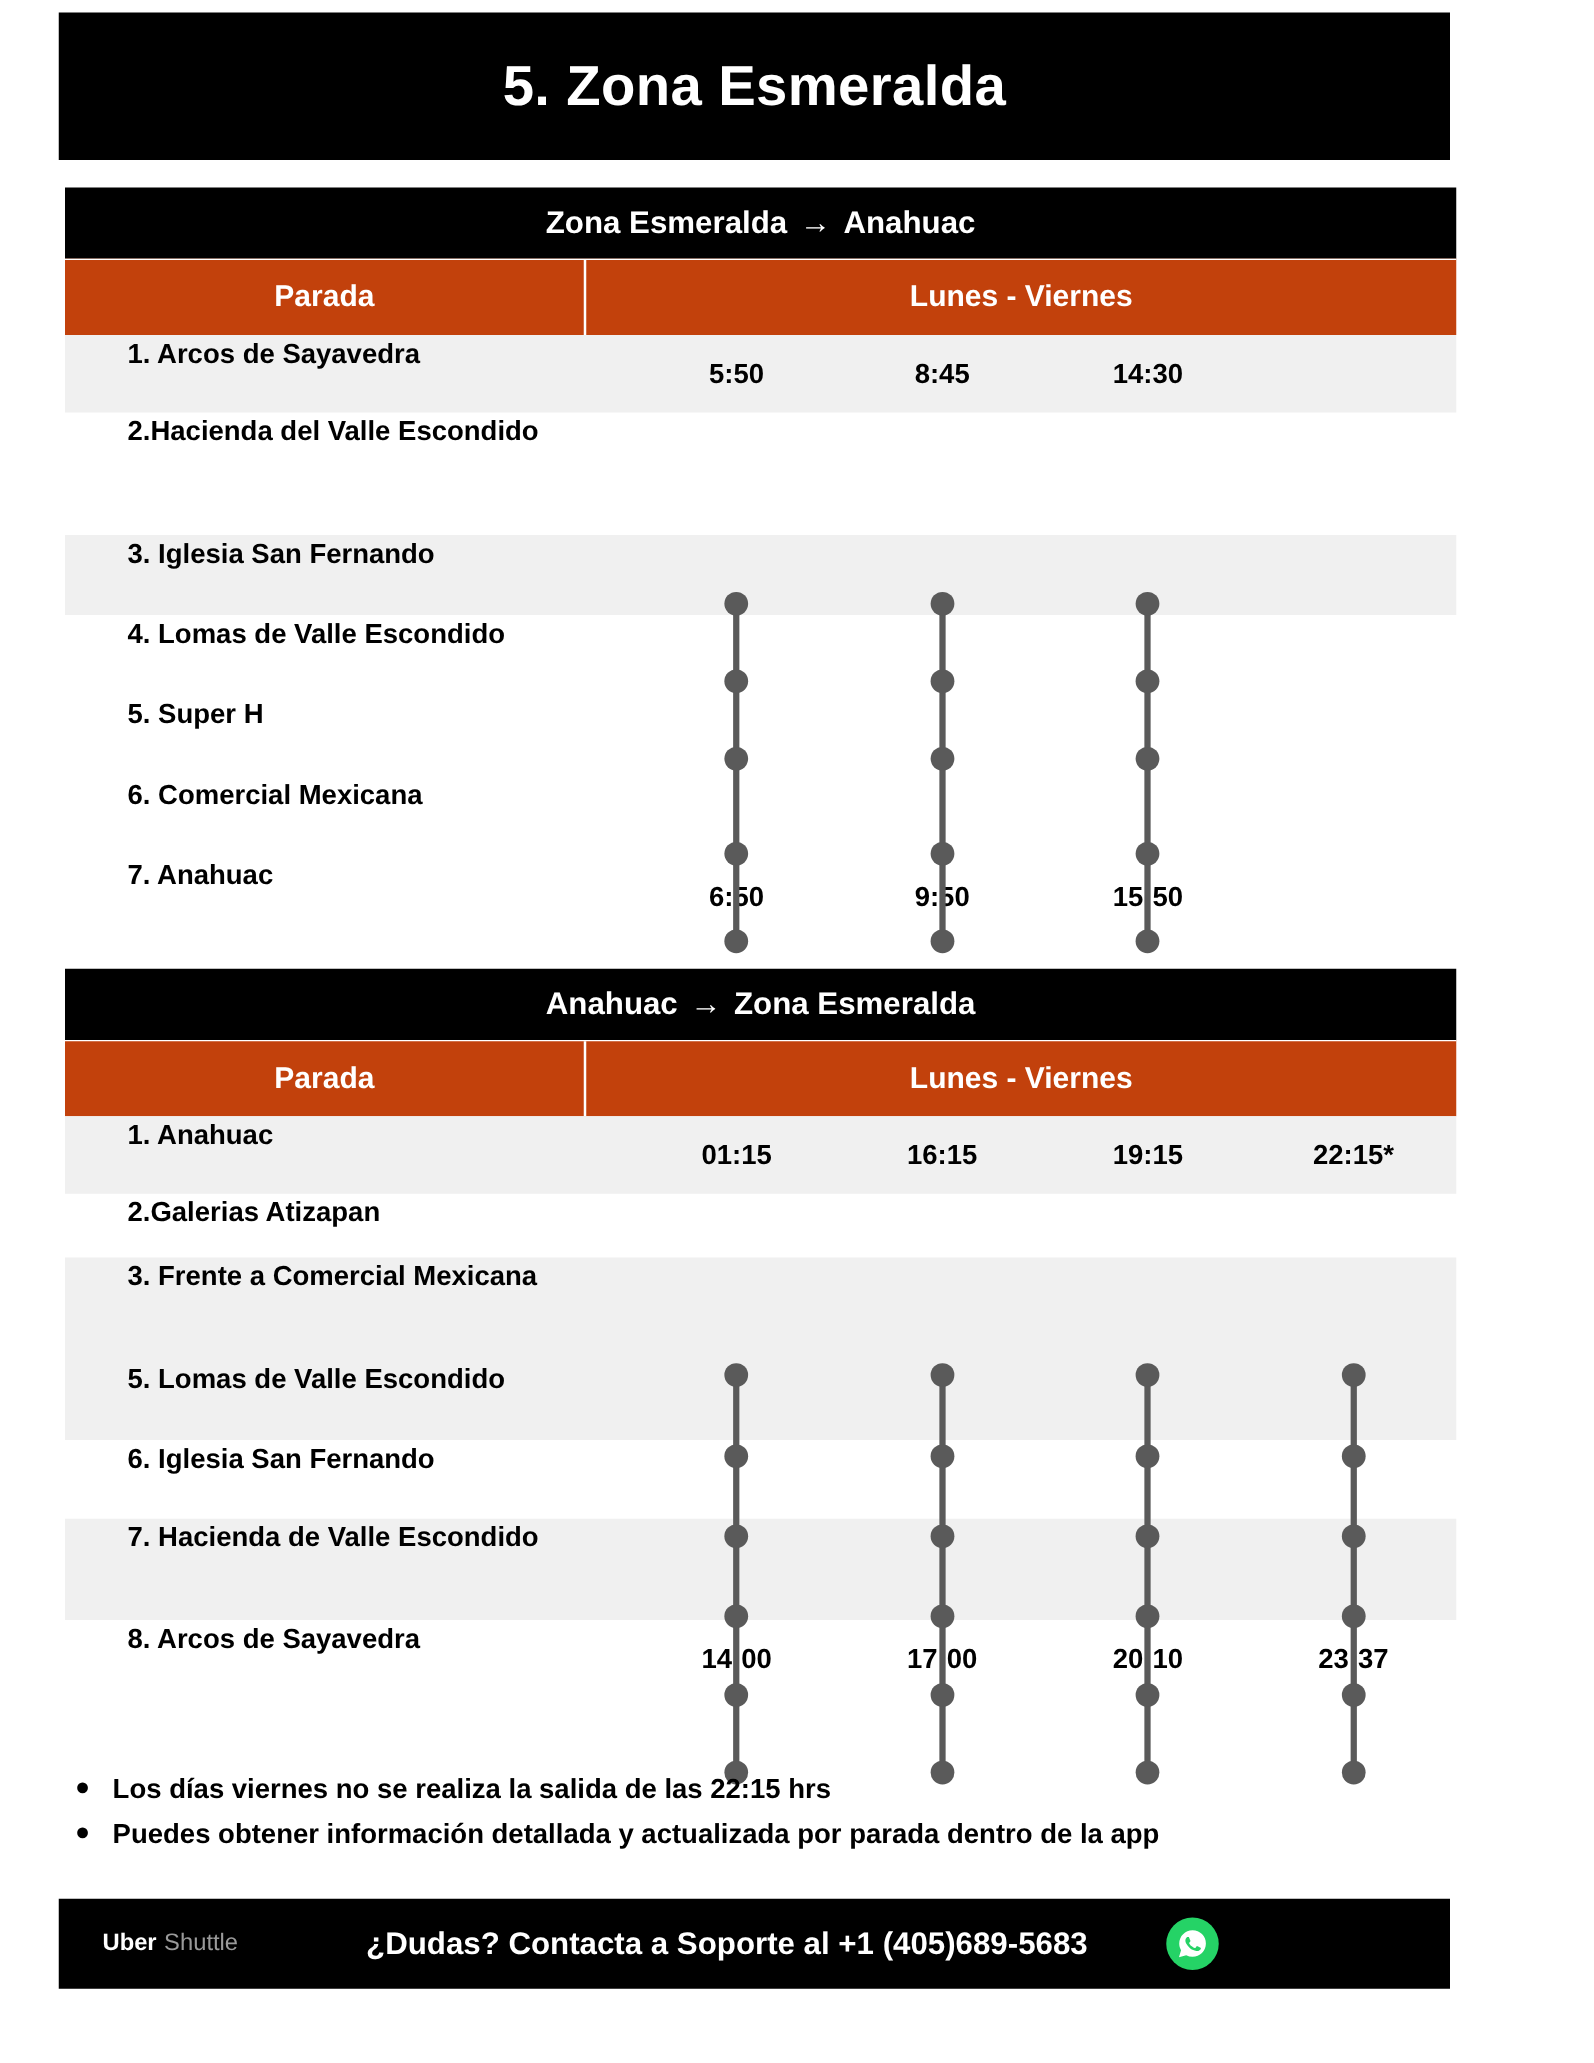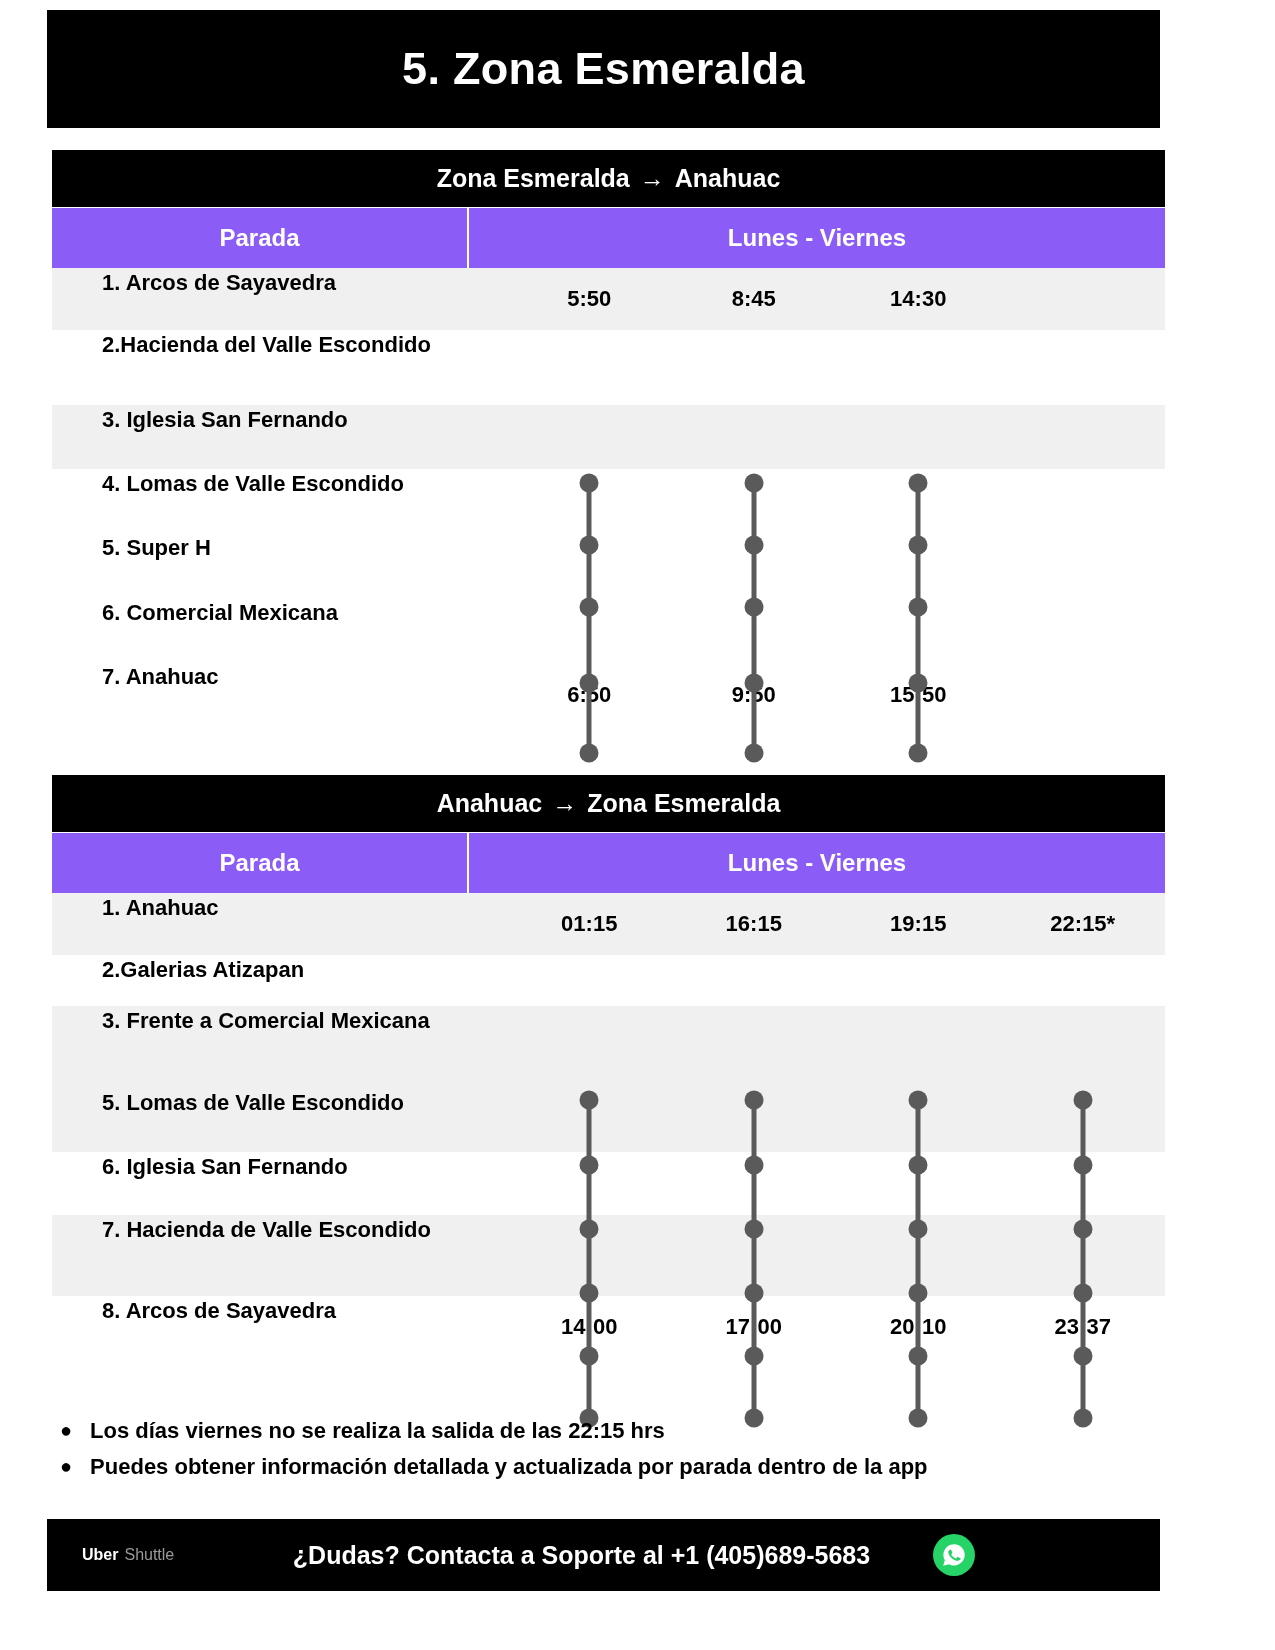--- a/index.html
+++ b/index.html
@@ -53,21 +53,21 @@
     justify-content: center;
     font-size: 25px;
     font-weight: bold;
   }
   .route-header .arrow {
     margin: 0 10px;
     font-weight: normal;
   }
 
   .col-header {
-    background: #8b5cf6;
+    background: #c2410c;
     color: #ffffff;
     height: 60px;
     display: flex;
     align-items: stretch;
     border-top: 1px solid #ffffff;
   }
   .col-header .ch-parada {
     width: 415px;
     display: flex;
     align-items: center;
@@ -175,21 +175,21 @@
     top: 1519px;
     width: 1113px;
     height: 72px;
     background: #000000;
     display: flex;
     align-items: center;
   }
   .footer .brand {
     position: absolute;
     left: 35px;
-    font-size: 16px;
+    font-size: 19px;
     color: #ffffff;
     font-weight: bold;
   }
   .footer .brand .sub {
     color: #9a9a9a;
     font-weight: normal;
     margin-left: 6px;
   }
   .footer .support {
     width: 100%;
@@ -238,21 +238,21 @@
     <div class="row shaded" style="height:62px">
       <div class="stop">1. Arcos de Sayavedra</div>
       <div class="times">
         <div class="time-cell">5:50</div>
         <div class="time-cell">8:45</div>
         <div class="time-cell">14:30</div>
         <div class="time-cell"></div>
       </div>
     </div>
 
-    <div class="row" style="height:75px">
+    <div class="row" style="height:98px">
       <div class="stop">2.Hacienda del Valle Escondido</div>
     </div>
 
     <div class="row shaded" style="height:64px">
       <div class="stop">3. Iglesia San Fernando</div>
     </div>
 
     <div class="row" style="height:64px">
       <div class="stop">4. Lomas de Valle Escondido</div>
     </div>

